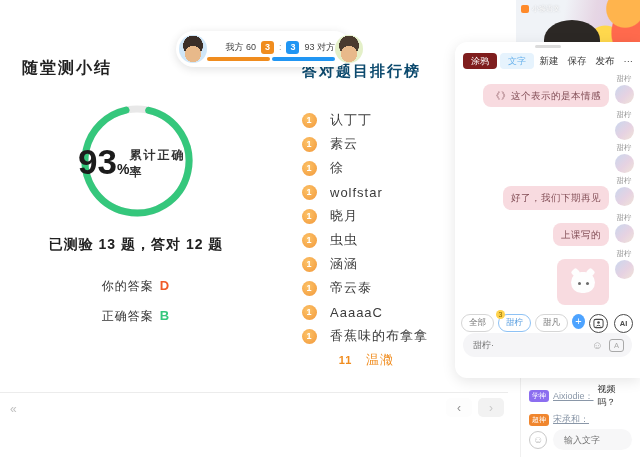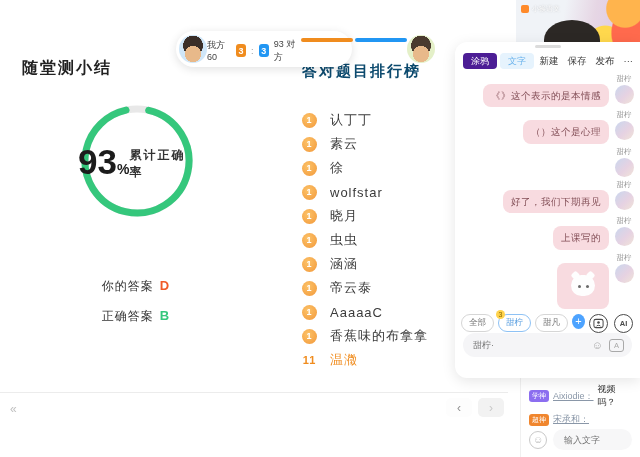--- a/index.html
+++ b/index.html
@@ -11,21 +11,21 @@
   .rightbg{left:520px;top:0;bottom:0;right:0;background:#fff;border-left:1px solid #f0f0f0;}
 
   
   .scorepill{left:176px;top:31px;width:170px;height:36px;background:#fff;border-radius:20px;
              box-shadow:0 2px 10px rgba(0,0,0,.12);display:flex;align-items:center;padding:0 3px;z-index:5;}
   .sp-avatar{width:28px;height:28px;border-radius:50%;flex:0 0 28px;}
   .sp-avatar.l{background:radial-gradient(circle at 50% 68%,#e8b98a 0 34%,rgba(0,0,0,0) 35%),
                radial-gradient(circle at 50% 38%,#3a2e28 0 44%,rgba(0,0,0,0) 45%),#cfe6f8;}
   .sp-avatar.r{background:radial-gradient(circle at 50% 68%,#e8b98a 0 34%,rgba(0,0,0,0) 35%),
                radial-gradient(circle at 50% 38%,#4a3a2e 0 44%,rgba(0,0,0,0) 45%),#e4f0c8;}
-  .sp-mid{flex:1;display:flex;flex-direction:row;align-items:flex-start;gap:3px;padding-top:3px;}
+  .sp-mid{flex:1;display:flex;flex-direction:column;align-items:flex-end;gap:3px;padding-top:3px;}
   .sp-row{display:flex;align-items:center;gap:5px;font-size:9px;color:#444;}
   .scorebox{width:13px;height:13px;border-radius:3px;color:#fff;font-size:9px;font-weight:bold;
             display:flex;align-items:center;justify-content:center;}
   .scorebox.o{background:#f08c1e;}
   .scorebox.b{background:#2196f3;}
   .sp-colon{color:#999;font-size:9px;}
   .sp-bars{display:flex;width:128px;gap:2px;}
   .sp-bars span{height:4px;border-radius:2px;flex:1;}
   .bar-o{background:#f08c1e;}
   .bar-b{background:#2196f3;}
@@ -50,21 +50,21 @@
   .lb{left:302px;top:110px;display:flex;flex-direction:column;gap:4px;}
   .lb-item{display:flex;align-items:center;gap:13px;height:20px;font-size:13px;color:#3a3a3a;
            letter-spacing:1px;}
   .medal{position:relative;width:15px;height:15px;border-radius:50%;flex:0 0 15px;
          background:radial-gradient(circle at 40% 35%,#fcc268,#f2983a);color:#fff;font-size:9px;
          font-weight:bold;display:flex;align-items:center;justify-content:center;}
   .medal::before,.medal::after{content:"";position:absolute;bottom:-4px;width:4px;height:7px;
          background:#ef9d3c;border-radius:1px;z-index:-1;}
   .medal::before{left:2px;transform:rotate(-22deg);}
   .medal::after{right:2px;transform:rotate(22deg);}
-  .rank-num{width:15px;text-align:center;font-size:11px;color:#f08c1e;font-weight:bold;flex:0 0 15px;}
+  .rank-num{width:15px;text-align:center;font-size:11px;color:#f08c1e;font-weight:bold;flex:0 0 15px;margin-left:36px;}
   .lb-item.hl span.nm{color:#f08c1e;}
 
   
   .bottombar{left:0;top:392px;width:508px;border-top:1px solid #ececec;height:0;}
   .bb-back{left:10px;top:402px;font-size:12px;color:#c0c0c0;letter-spacing:-1px;}
   .bb-hint{left:34px;top:404px;font-size:10.5px;color:#b8b8b8;letter-spacing:1px;}
   .pg-btn{top:398px;width:26px;height:19px;border-radius:5px;display:flex;align-items:center;
           justify-content:center;font-size:12px;}
   .pg-prev{left:446px;color:#8f8f8f;background:#fdfdfd;}
   .pg-next{left:478px;color:#c9c9c9;background:#f2f2f2;}
@@ -84,21 +84,21 @@
   .wm-logo{width:8px;height:8px;border-radius:2px;background:#ff8a2a;}
   .wm-text{font-size:7px;color:rgba(255,255,255,.92);text-shadow:0 0 2px rgba(0,0,0,.25);}
 
   
   .card{left:455px;top:42px;width:185px;height:336px;background:#fff;border-radius:12px 0 0 12px;
         box-shadow:0 3px 14px rgba(0,0,0,.10);z-index:4;}
   .handle{position:absolute;left:50%;top:3px;width:26px;height:3px;margin-left:-13px;
           background:#dcdcdc;border-radius:2px;}
   .tabrow{position:absolute;left:8px;top:11px;display:flex;gap:3px;}
   .tab{height:16px;padding:0 8px;border-radius:4px;font-size:9px;display:flex;align-items:center;}
-  .tab.active{background:#4c1d95;color:#fff;}
+  .tab.active{background:#7f1d1d;color:#fff;}
   .tab.idle{background:#e6f3fd;color:#6db4ec;}
   .actions{position:absolute;right:7px;top:13px;display:flex;gap:9px;font-size:9.5px;color:#3d3d3d;}
   .msgs{position:absolute;left:8px;right:6px;top:32px;display:flex;flex-direction:column;}
   .msg{display:flex;justify-content:flex-end;align-items:flex-start;gap:5px;margin-bottom:3px;}
   .meta{display:flex;flex-direction:column;align-items:center;gap:1px;flex:0 0 20px;}
   .sender{font-size:7.5px;color:#9a9a9a;}
   .avi{width:19px;height:19px;border-radius:50%;
        background:linear-gradient(135deg,#c9d7ee,#e6d2e2 55%,#f1e4d8);}
   .bubble{margin-top:10px;background:#f8dbe0;color:#824e56;font-size:9.5px;line-height:1.2;
           padding:6px 8px;border-radius:8px;max-width:128px;letter-spacing:.5px;}
@@ -179,20 +179,21 @@
 
   <svg class="abs donut" width="118" height="118">
     <circle cx="59" cy="59" r="52" fill="none" stroke="#e8e8e8" stroke-width="7"></circle>
     <circle cx="59" cy="59" r="52" fill="none" stroke="#35c77c" stroke-width="7" pathLength="100" stroke-dasharray="93 7" stroke-linecap="round" transform="rotate(-77 59 59)"></circle>
   </svg>
   <div class="abs donut-center">
     <div class="pct"><span>93</span><small>%</small></div>
     <div class="pct-cap">累计正确率</div>
   </div>
 
+  <div class="abs sum-stats">已测验 13 题，答对 12 题</div>
   <div class="abs ans-row ans-your">
     <span>你的答案</span><b>D</b>
   </div>
   <div class="abs ans-row ans-corr">
     <span>正确答案</span><b>B</b>
   </div>
 
   <div class="abs lb-title">答对题目排行榜</div>
   <div class="abs lb">
     <div class="lb-item">
@@ -270,21 +271,20 @@
 
     <div class="msgs">
       <div class="msg">
         <div class="bubble">《》这个表示的是本情感</div>
         <div class="meta">
             <span class="sender">甜柠</span>
             <span class="avi"></span>
           </div>
       </div>
       <div class="msg">
-        <div class="bubble">（）这个是心理</div>
         <div class="meta">
             <span class="sender">甜柠</span>
             <span class="avi"></span>
           </div>
       </div>
       <div class="msg">
         <div class="meta">
             <span class="sender">甜柠</span>
             <span class="avi"></span>
           </div>

